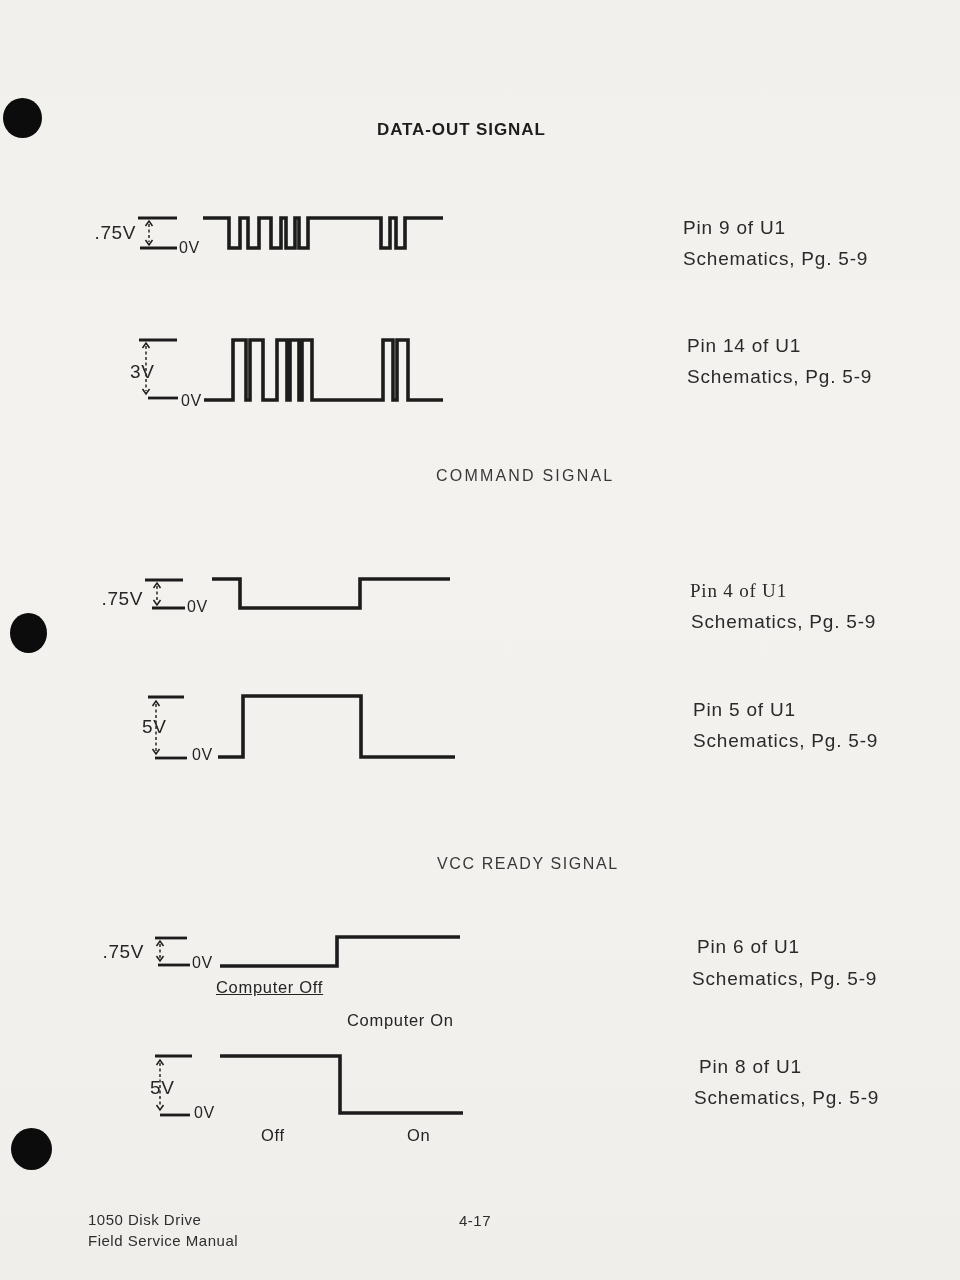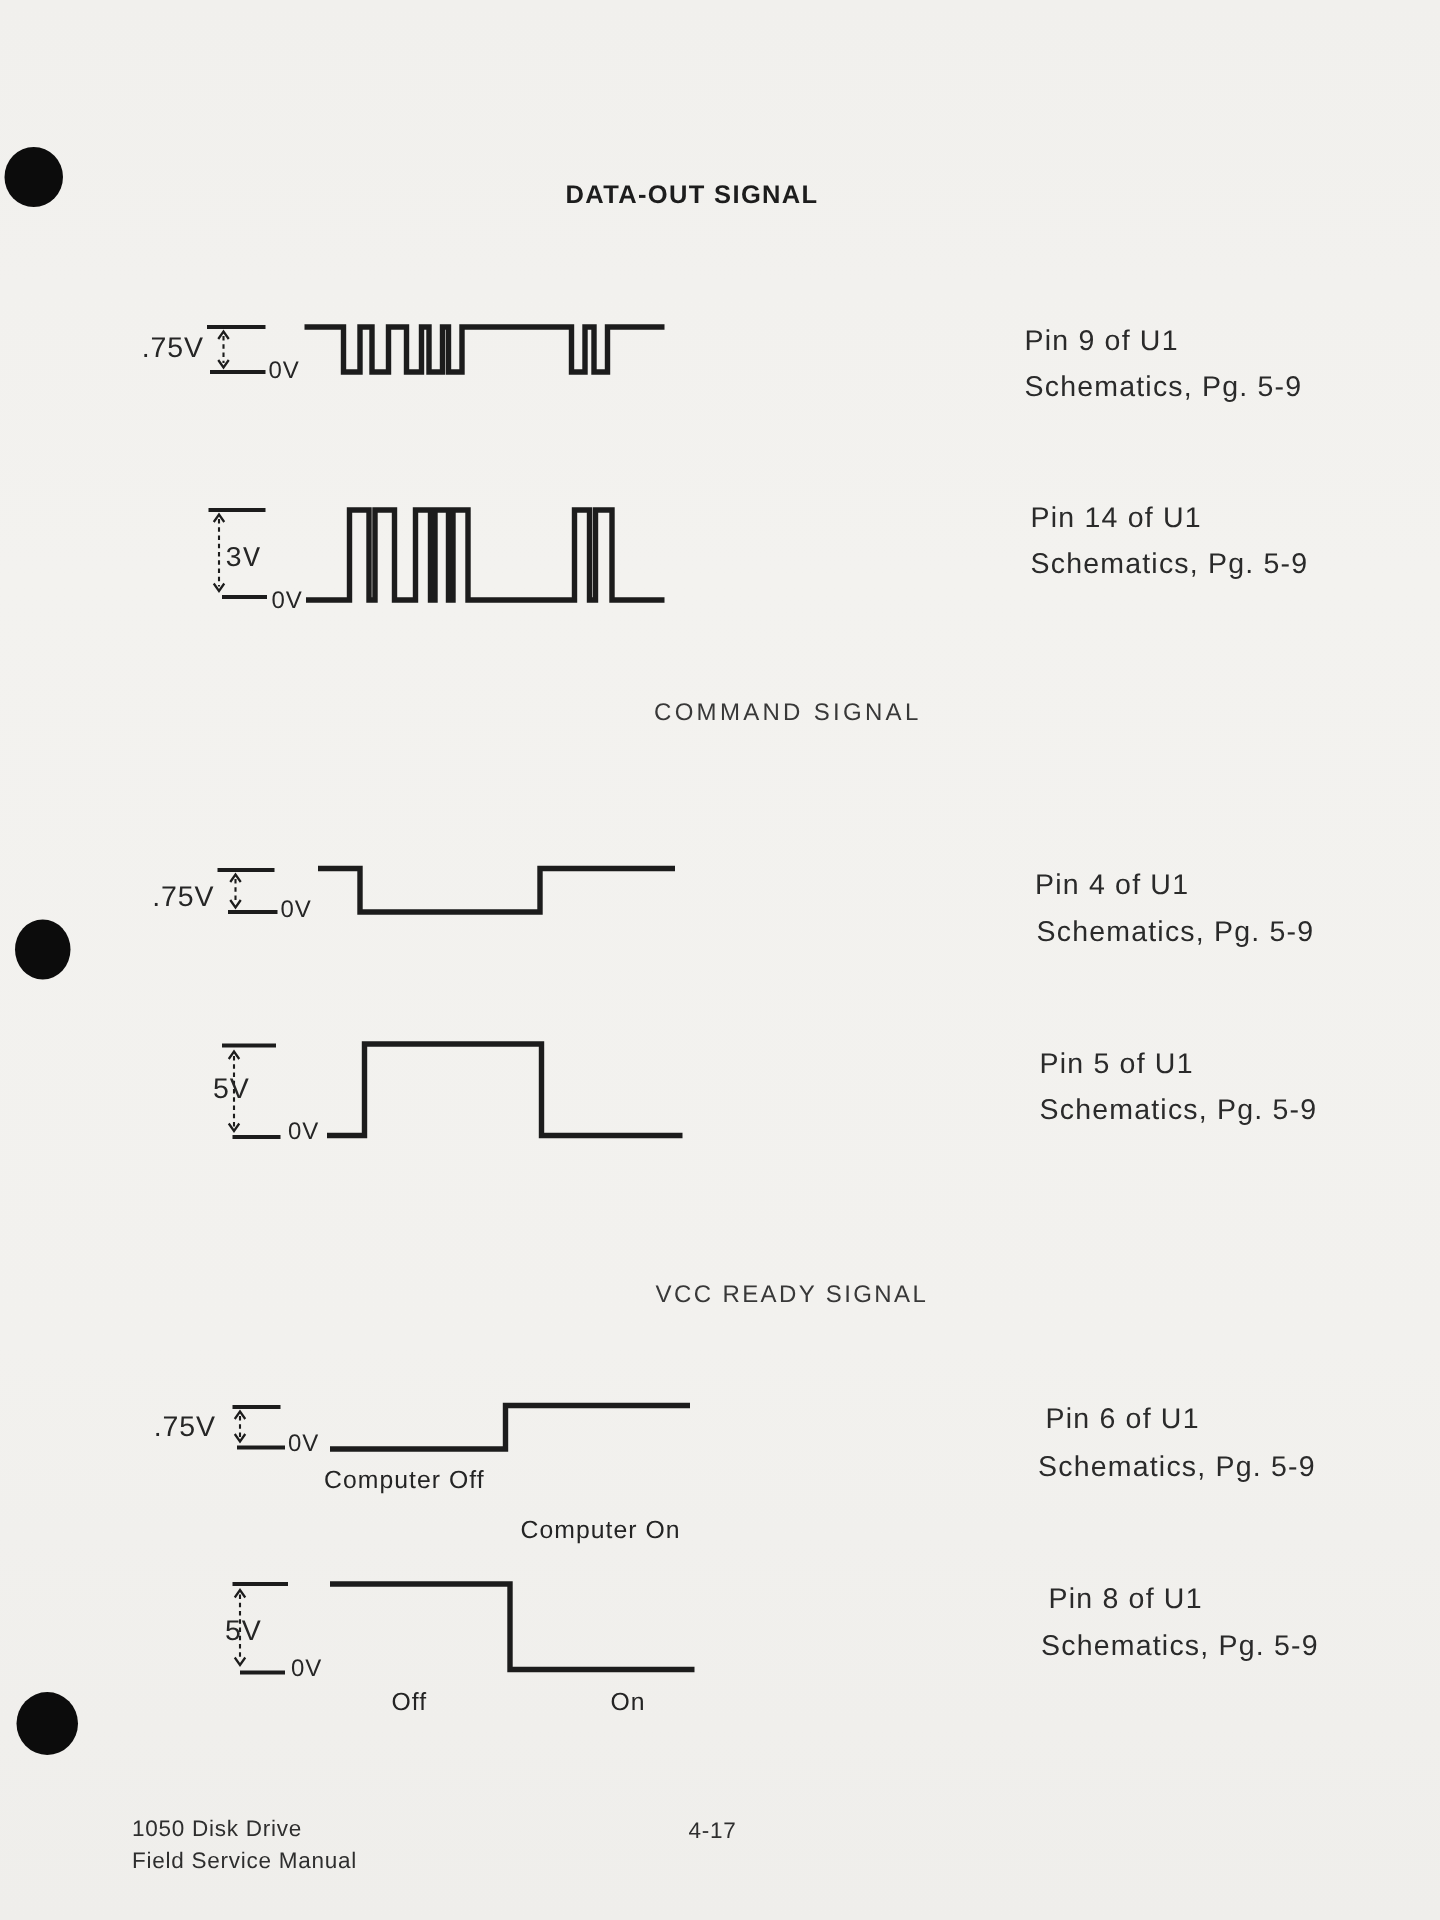--- a/index.html
+++ b/index.html
@@ -83,38 +83,38 @@
       <line x1="160" x2="160" y1="1063" y2="1107" stroke="#1c1c1c" stroke-width="1.4" stroke-dasharray="3,2.5"></line>
       <path d="M 156.5 1065 L 160 1060 L 163.5 1065" fill="none" stroke="#1c1c1c" stroke-width="1.5"></path>
       <path d="M 156.5 1105 L 160 1110 L 163.5 1105" fill="none" stroke="#1c1c1c" stroke-width="1.5"></path>
     </svg>
 
   <div class="t amp" style="left:90px;top:222px;">.75V</div>
   <div class="t" style="left:179px;top:238px;">0V</div>
   <div class="t pinlabel" style="left:683px;top:217px;">Pin 9 of U1</div>
   <div class="t pinlabel" style="left:683px;top:248px;">Schematics, Pg. 5-9</div>
 
-  <div class="t amp" style="left:150px;top:361px;width:24px;font-family:Liberation Mono, monospace;">3V</div>
+  <div class="t amp" style="left:130px;top:361px;width:24px;">3V</div>
   <div class="t" style="left:181px;top:391px;">0V</div>
   <div class="t pinlabel" style="left:687px;top:335px;">Pin 14 of U1</div>
   <div class="t pinlabel" style="left:687px;top:366px;">Schematics, Pg. 5-9</div>
 
   <div class="t amp" style="left:97px;top:588px;">.75V</div>
   <div class="t" style="left:187px;top:597px;">0V</div>
-  <div class="t pinlabel" style="left:690px;top:580px;">Pin 4 of U1</div>
+  <div class="t pinlabel" style="left:690px;top:580px;font-family:Liberation Serif, serif;">Pin 4 of U1</div>
   <div class="t pinlabel" style="left:691px;top:611px;">Schematics, Pg. 5-9</div>
 
   <div class="t amp" style="left:142px;top:716px;width:24px;">5V</div>
   <div class="t" style="left:192px;top:745px;">0V</div>
   <div class="t pinlabel" style="left:693px;top:699px;">Pin 5 of U1</div>
   <div class="t pinlabel" style="left:693px;top:730px;">Schematics, Pg. 5-9</div>
 
   <div class="t amp" style="left:98px;top:941px;">.75V</div>
   <div class="t" style="left:192px;top:953px;">0V</div>
-  <div class="t ann" style="left:216px;top:978px;">Computer Off</div>
+  <div class="t ann" style="left:216px;top:978px;text-decoration:underline;">Computer Off</div>
   <div class="t ann" style="left:347px;top:967px;margin-top:44px;">Computer On</div>
   <div class="t pinlabel" style="left:697px;top:936px;">Pin 6 of U1</div>
   <div class="t pinlabel" style="left:692px;top:968px;">Schematics, Pg. 5-9</div>
 
   <div class="t amp" style="left:150px;top:1077px;width:24px;">5V</div>
   <div class="t" style="left:194px;top:1103px;">0V</div>
   <div class="t ann" style="left:261px;top:1126px;">Off</div>
   <div class="t ann" style="left:391px;top:1126px;margin-left:16px;">On</div>
   <div class="t pinlabel" style="left:699px;top:1056px;">Pin 8 of U1</div>
   <div class="t pinlabel" style="left:694px;top:1087px;">Schematics, Pg. 5-9</div>

